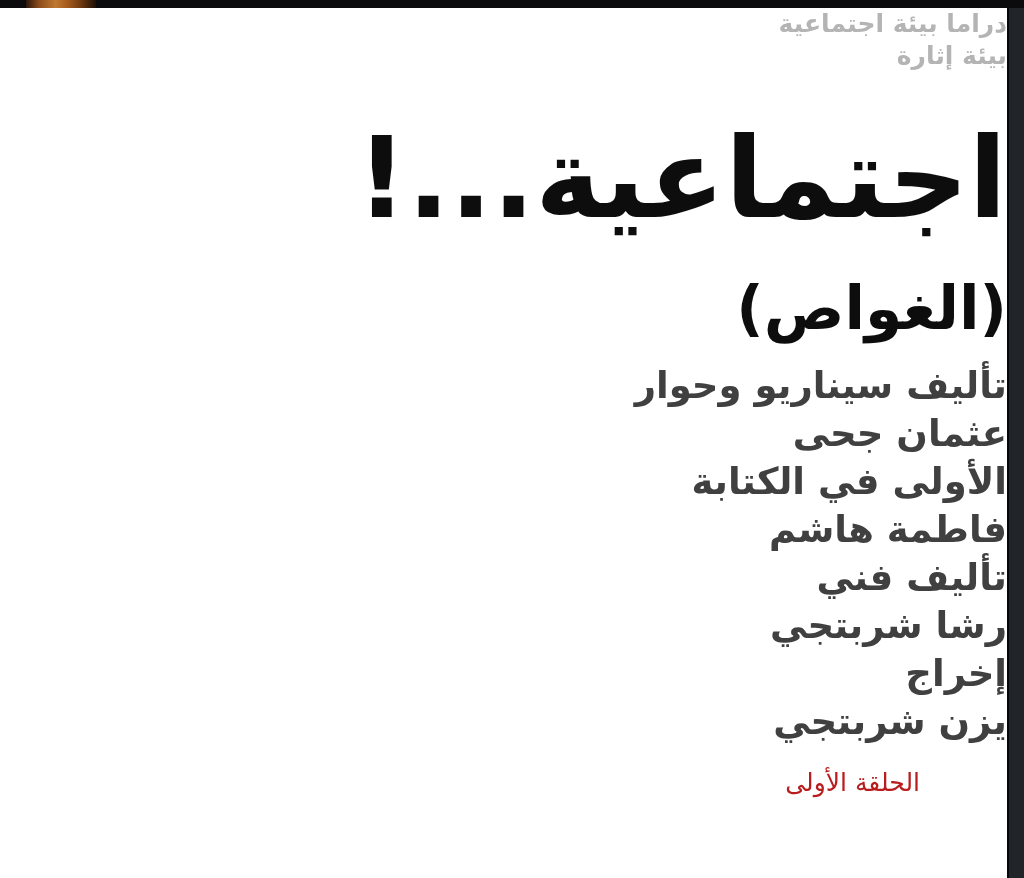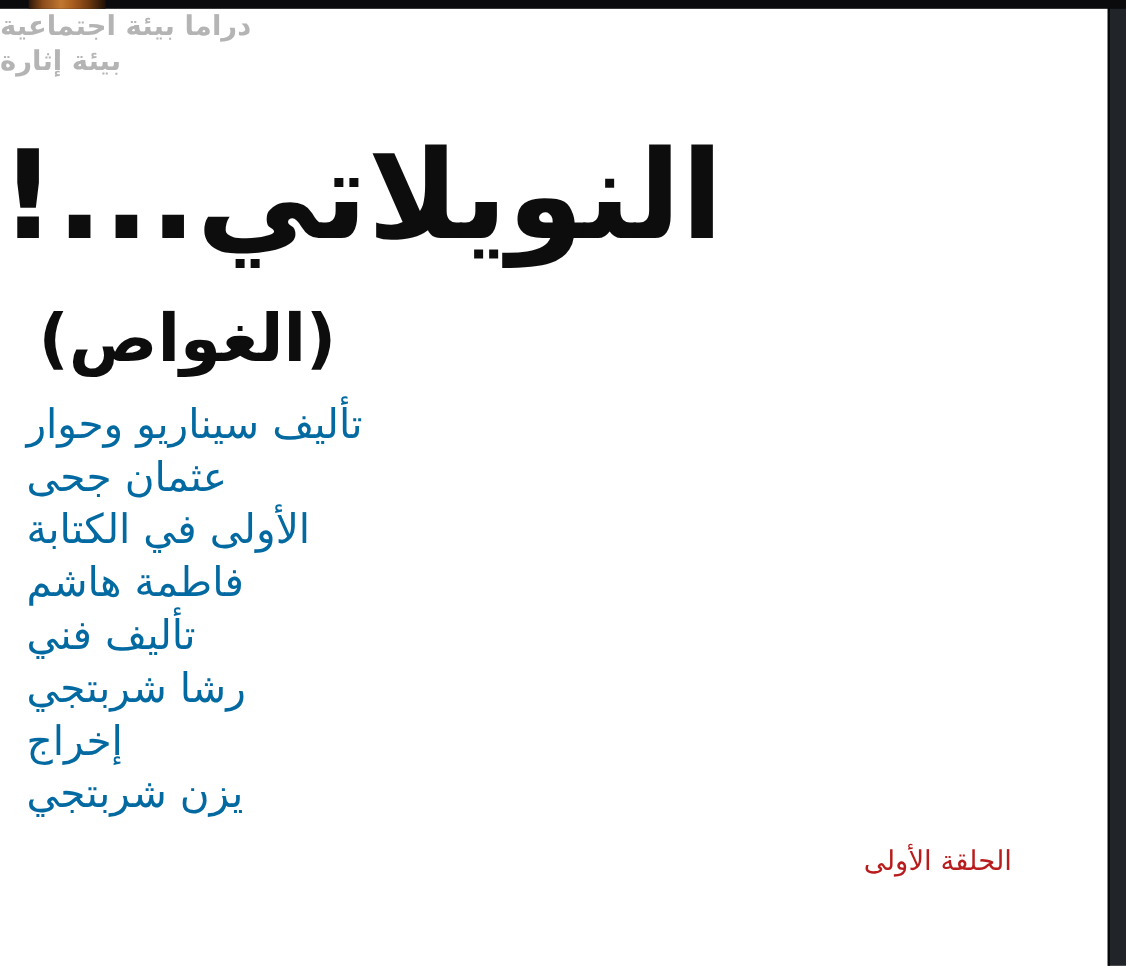--- a/index.html
+++ b/index.html
@@ -42,21 +42,21 @@
     height: 878px;
     background: #212529;
     border-left: 2px solid #07080a;
     z-index: 2;
   }
   .content {
     position: absolute;
     top: 8px;
     left: 0;
     width: 1007px;
-    text-align: left;
+    text-align: right;
   }
   .genre-line {
     font-size: 25px;
     font-weight: bold;
     color: #b4b4b4;
     line-height: 32px;
     letter-spacing: 0;
   }
   .series-title {
     margin: 22px 0 0 0;
@@ -72,23 +72,23 @@
     font-weight: bold;
     line-height: 92px;
     color: #0d0d0d;
     padding-left: 35px;
   }
   .credits {
     margin-top: 8px;
   }
   .credit-line {
     font-size: 37px;
-    font-weight: normal;
+    font-weight: bold;
     line-height: 48px;
-    color: #0369a1;
+    color: #404040;
     margin-left: 24px;
   }
   .episode-label {
     position: absolute;
     top: 768px;
     right: 104px;
     font-size: 25px;
     font-weight: normal;
     color: #b91c1c;
     z-index: 1;
@@ -100,21 +100,21 @@
 <div class="topbar">
   <div class="thumb-fragment"></div>
 </div>
 
 <div class="side-strip"></div>
 
 <div class="content" dir="rtl">
   <div class="genre-line">دراما بيئة اجتماعية</div>
   <div class="genre-line">بيئة إثارة</div>
 
-  <h1 class="series-title">النويلاتي...!</h1>
+  <h1 class="series-title">اجتماعية...!</h1>
 
   <div class="series-subtitle">(الغواص)</div>
 
   <div class="credits">
     <div class="credit-line">تأليف سيناريو وحوار</div>
     <div class="credit-line">عثمان جحى</div>
     <div class="credit-line">الأولى في الكتابة</div>
     <div class="credit-line">فاطمة هاشم</div>
     <div class="credit-line">تأليف فني</div>
     <div class="credit-line">رشا شربتجي</div>

